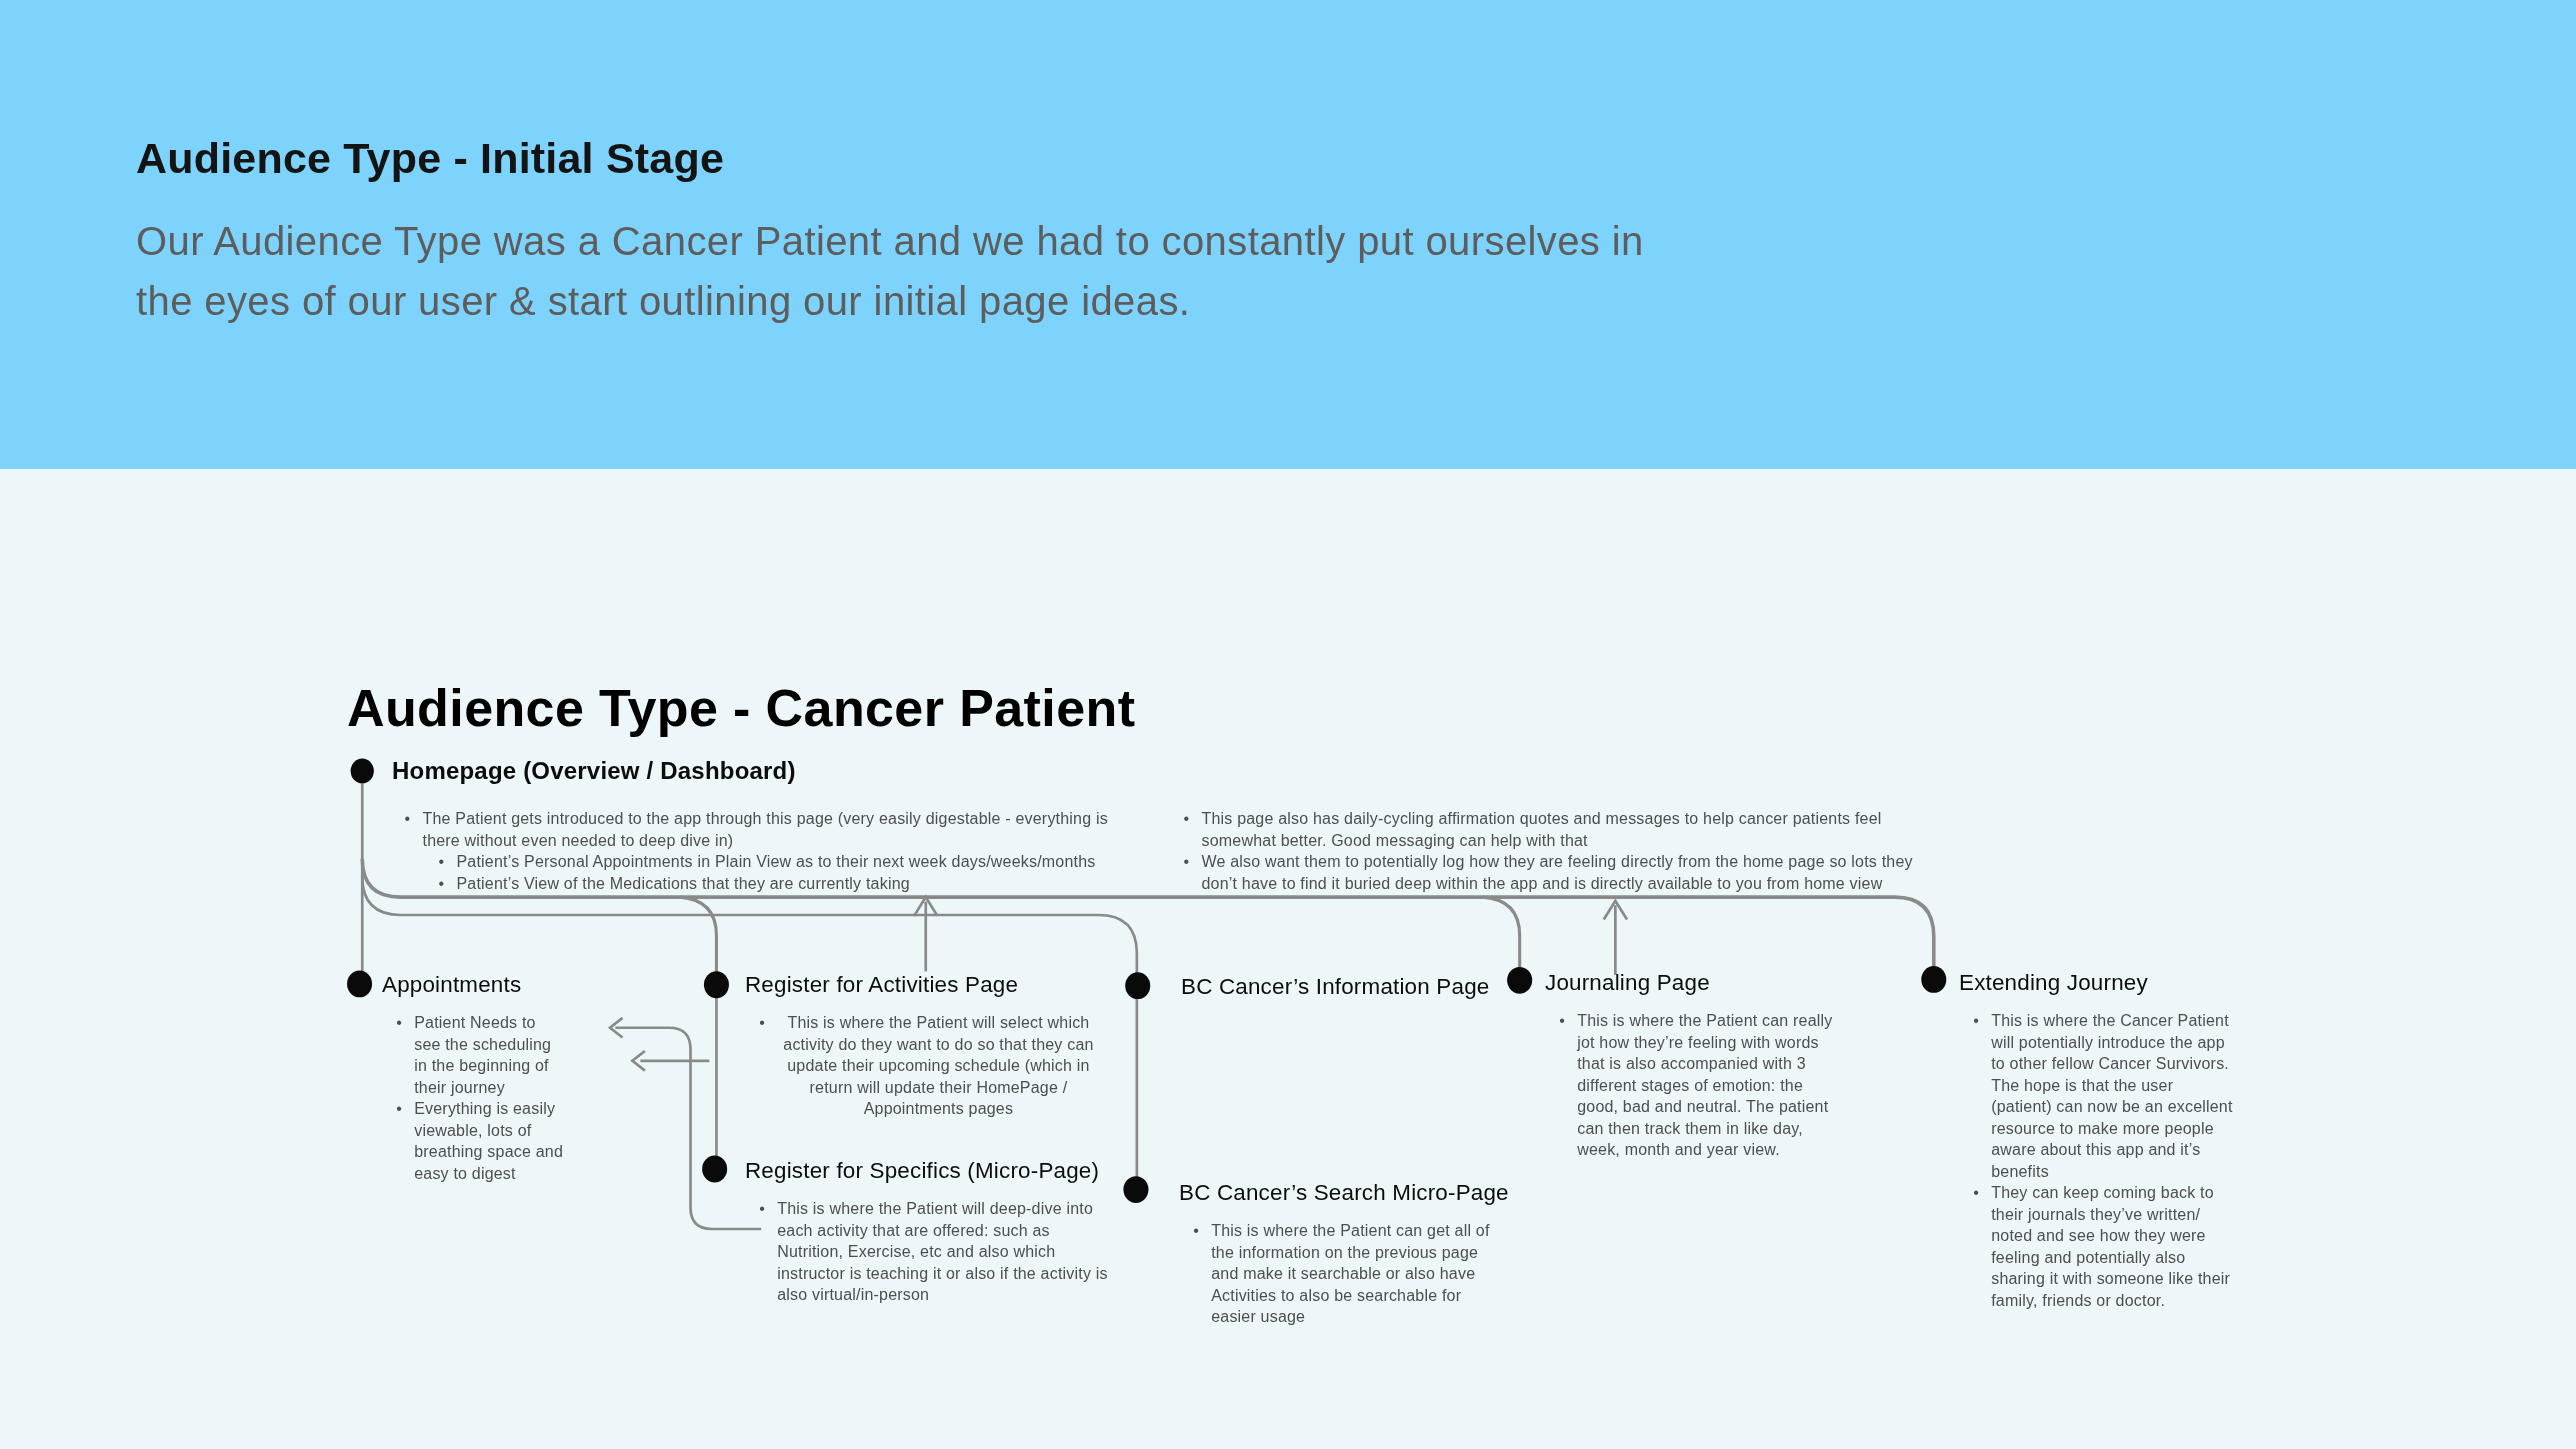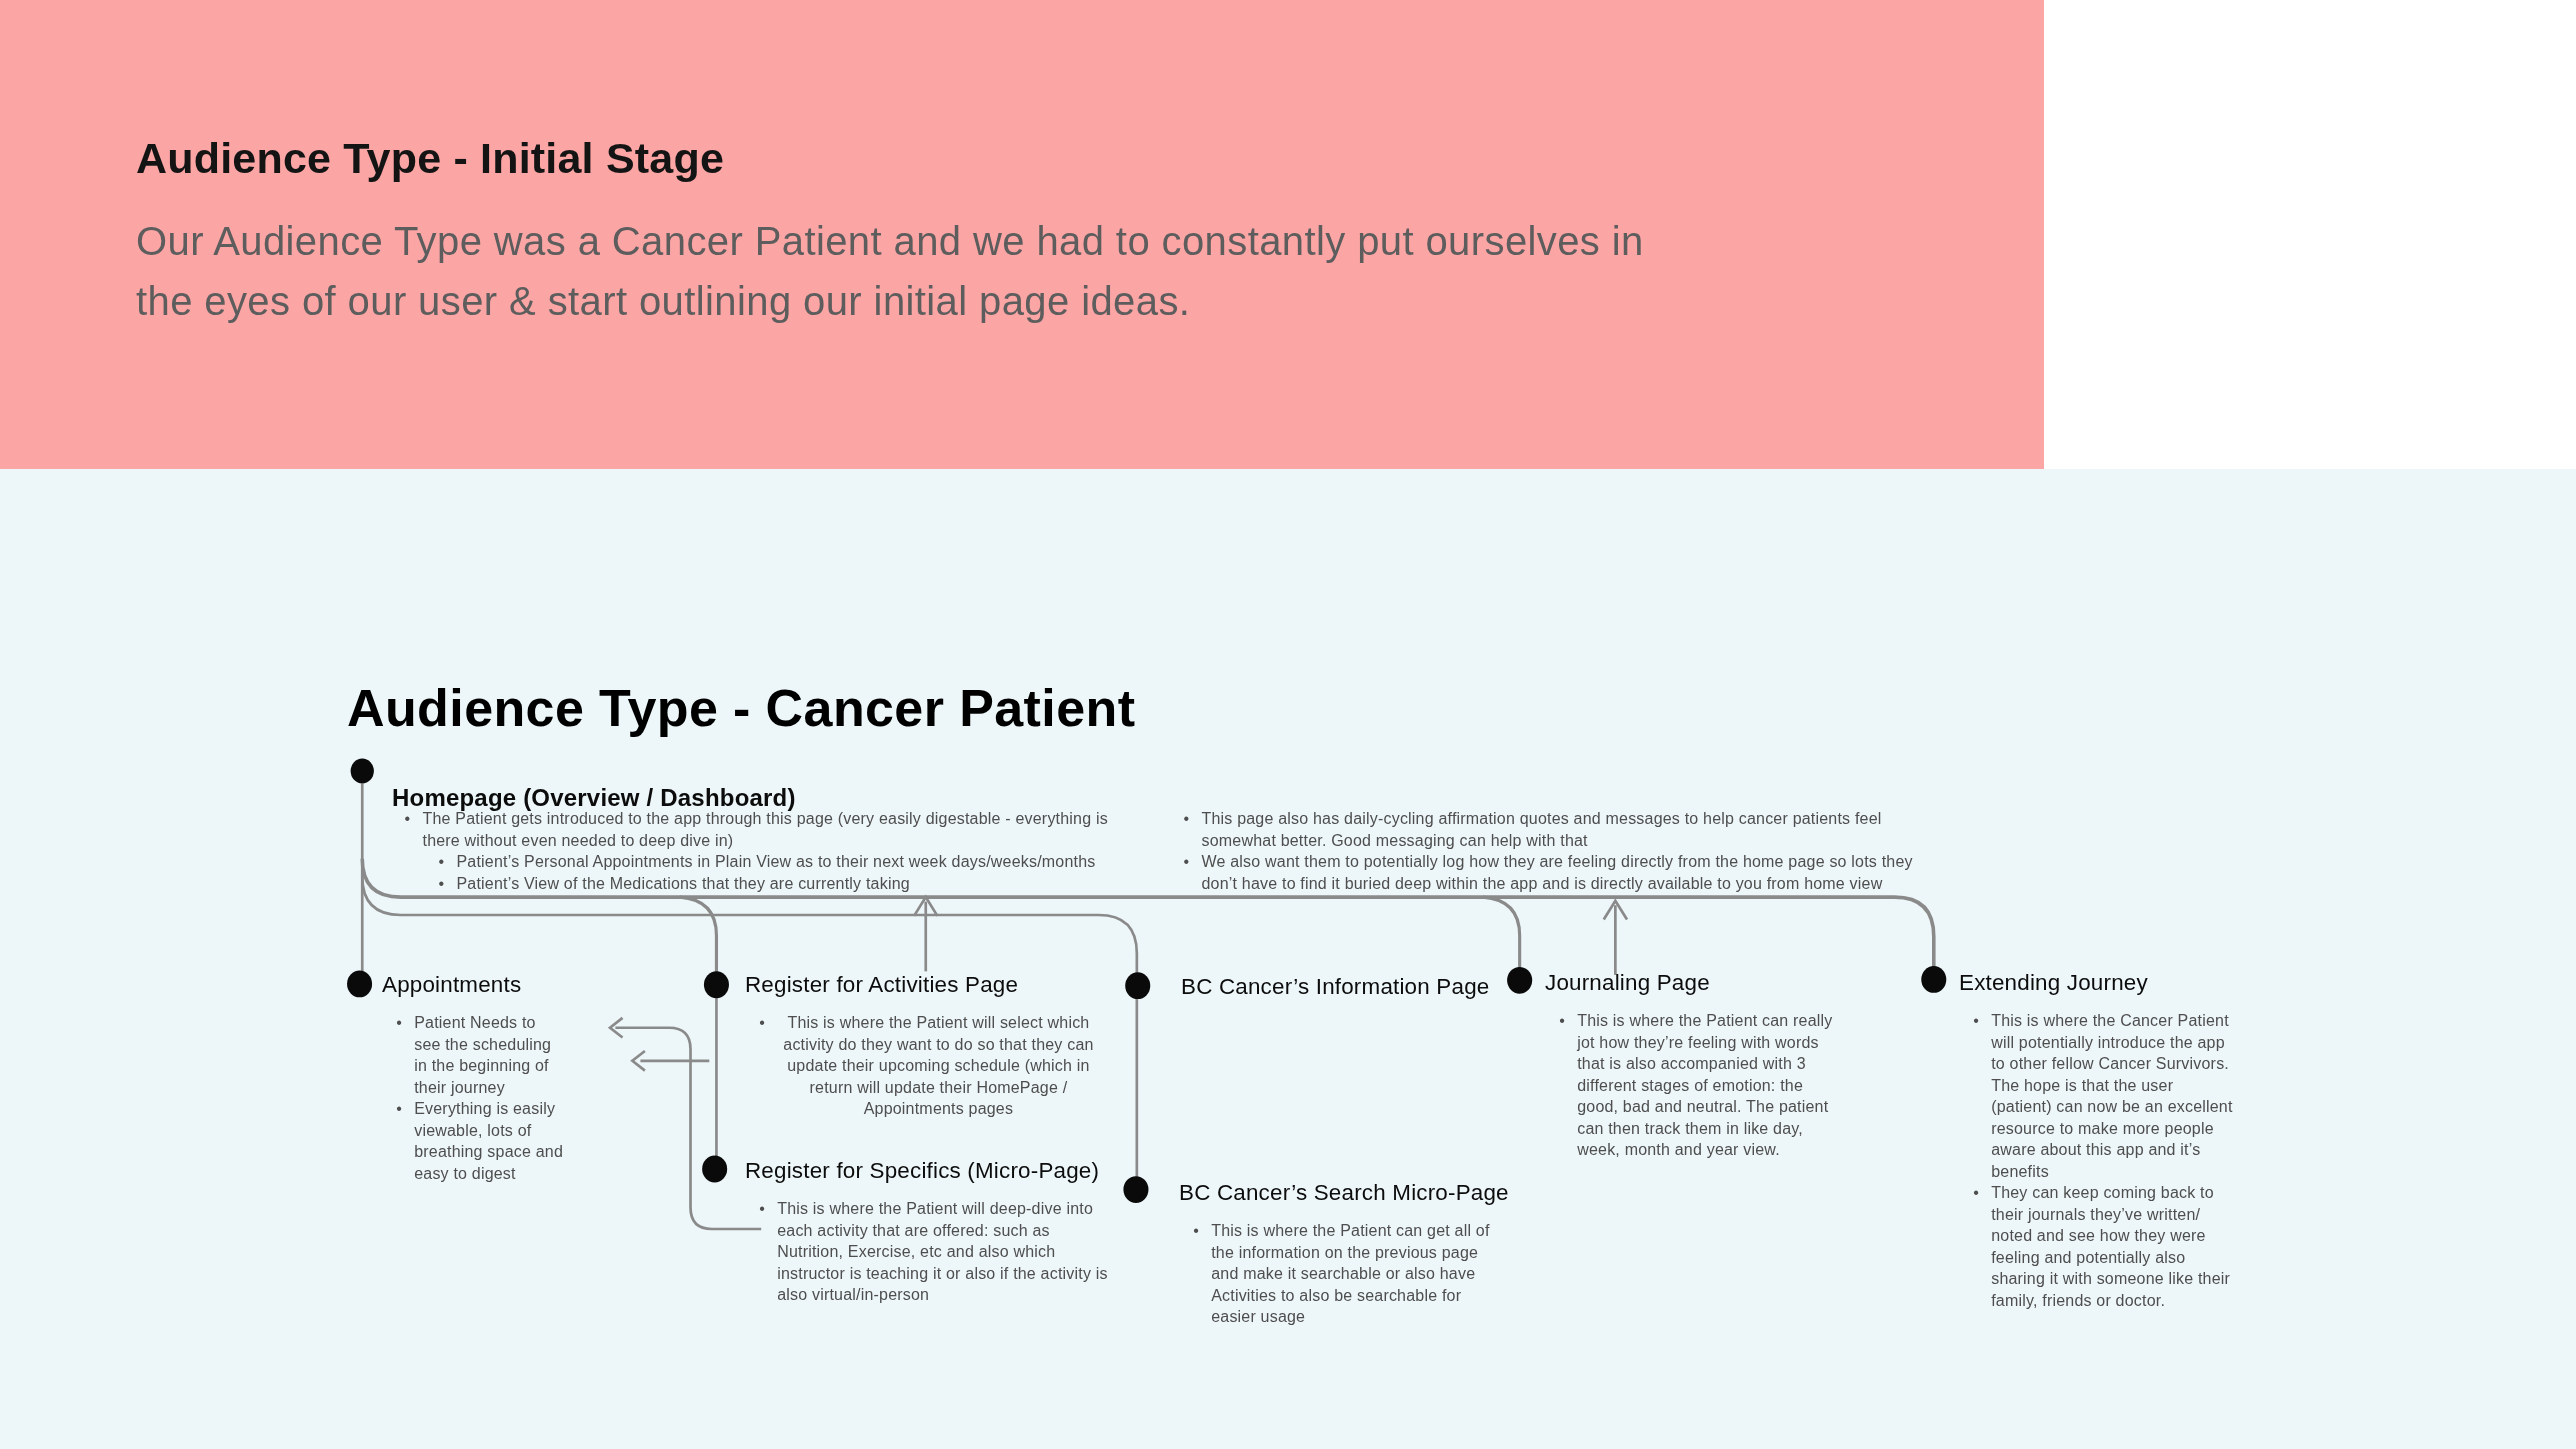--- a/index.html
+++ b/index.html
@@ -4,21 +4,21 @@
 <style>
   html, body { margin:0; padding:0; }
   body {
     width:2576px; height:1449px;
     font-family:"Liberation Sans", sans-serif;
     background:#ffffff;
   }
   .canvas { position:relative; width:2576px; height:1449px; overflow:hidden; }
 
   
-  .top-section { position:absolute; left:0; top:0; width:2044px; height:469px; background:#fca5a5; }
+  .top-section { position:absolute; left:0; top:0; width:2576px; height:469px; background:#7dd3fc; }
   .page-title {
     position:absolute; left:136px; top:134px;
     font-size:43px; font-weight:700; color:#141414; letter-spacing:0.2px;
   }
   .page-subtitle {
     position:absolute; left:136px; top:211px; width:1521px;
     font-size:40px; font-weight:400; color:#5d5d5d; line-height:60px; letter-spacing:0.4px;
   }
 
   
@@ -82,21 +82,21 @@
     <ellipse cx="801" cy="1101" rx="14" ry="15"></ellipse>
     <ellipse cx="799" cy="1307" rx="14" ry="15"></ellipse>
     <ellipse cx="1272" cy="1102" rx="14" ry="15"></ellipse>
     <ellipse cx="1270" cy="1330" rx="14" ry="15"></ellipse>
     <ellipse cx="1699" cy="1096" rx="14" ry="15"></ellipse>
     <ellipse cx="2162" cy="1095" rx="14" ry="15"></ellipse>
   </svg>
 
   <div class="diagram-heading">Audience Type - Cancer Patient</div>
 
-  <div class="abs hp-title" style="left:392px; top:784px;">Homepage (Overview / Dashboard)</div>
+  <div class="abs hp-title" style="left:392px; top:757px;">Homepage (Overview / Dashboard)</div>
 
   <ul class="bullet-list abs" style="left:395px; top:802px; width:738px;">
     <li>The Patient gets introduced to the app through this page (very easily digestable - everything is there without even needed to deep dive in)</li>
     <li class="sub">Patient’s Personal Appointments in Plain View as to their next week days/weeks/months</li>
     <li class="sub">Patient’s View of the Medications that they are currently taking</li>
   </ul>
 
   <ul class="bullet-list abs" style="left:1174px; top:802px; width:765px;">
     <li>This page also has daily-cycling affirmation quotes and messages to help cancer patients feel somewhat better. Good messaging can help with that</li>
     <li>We also want them to potentially log how they are feeling directly from the home page so lots they don’t have to find it buried deep within the app and is directly available to you from home view</li>

